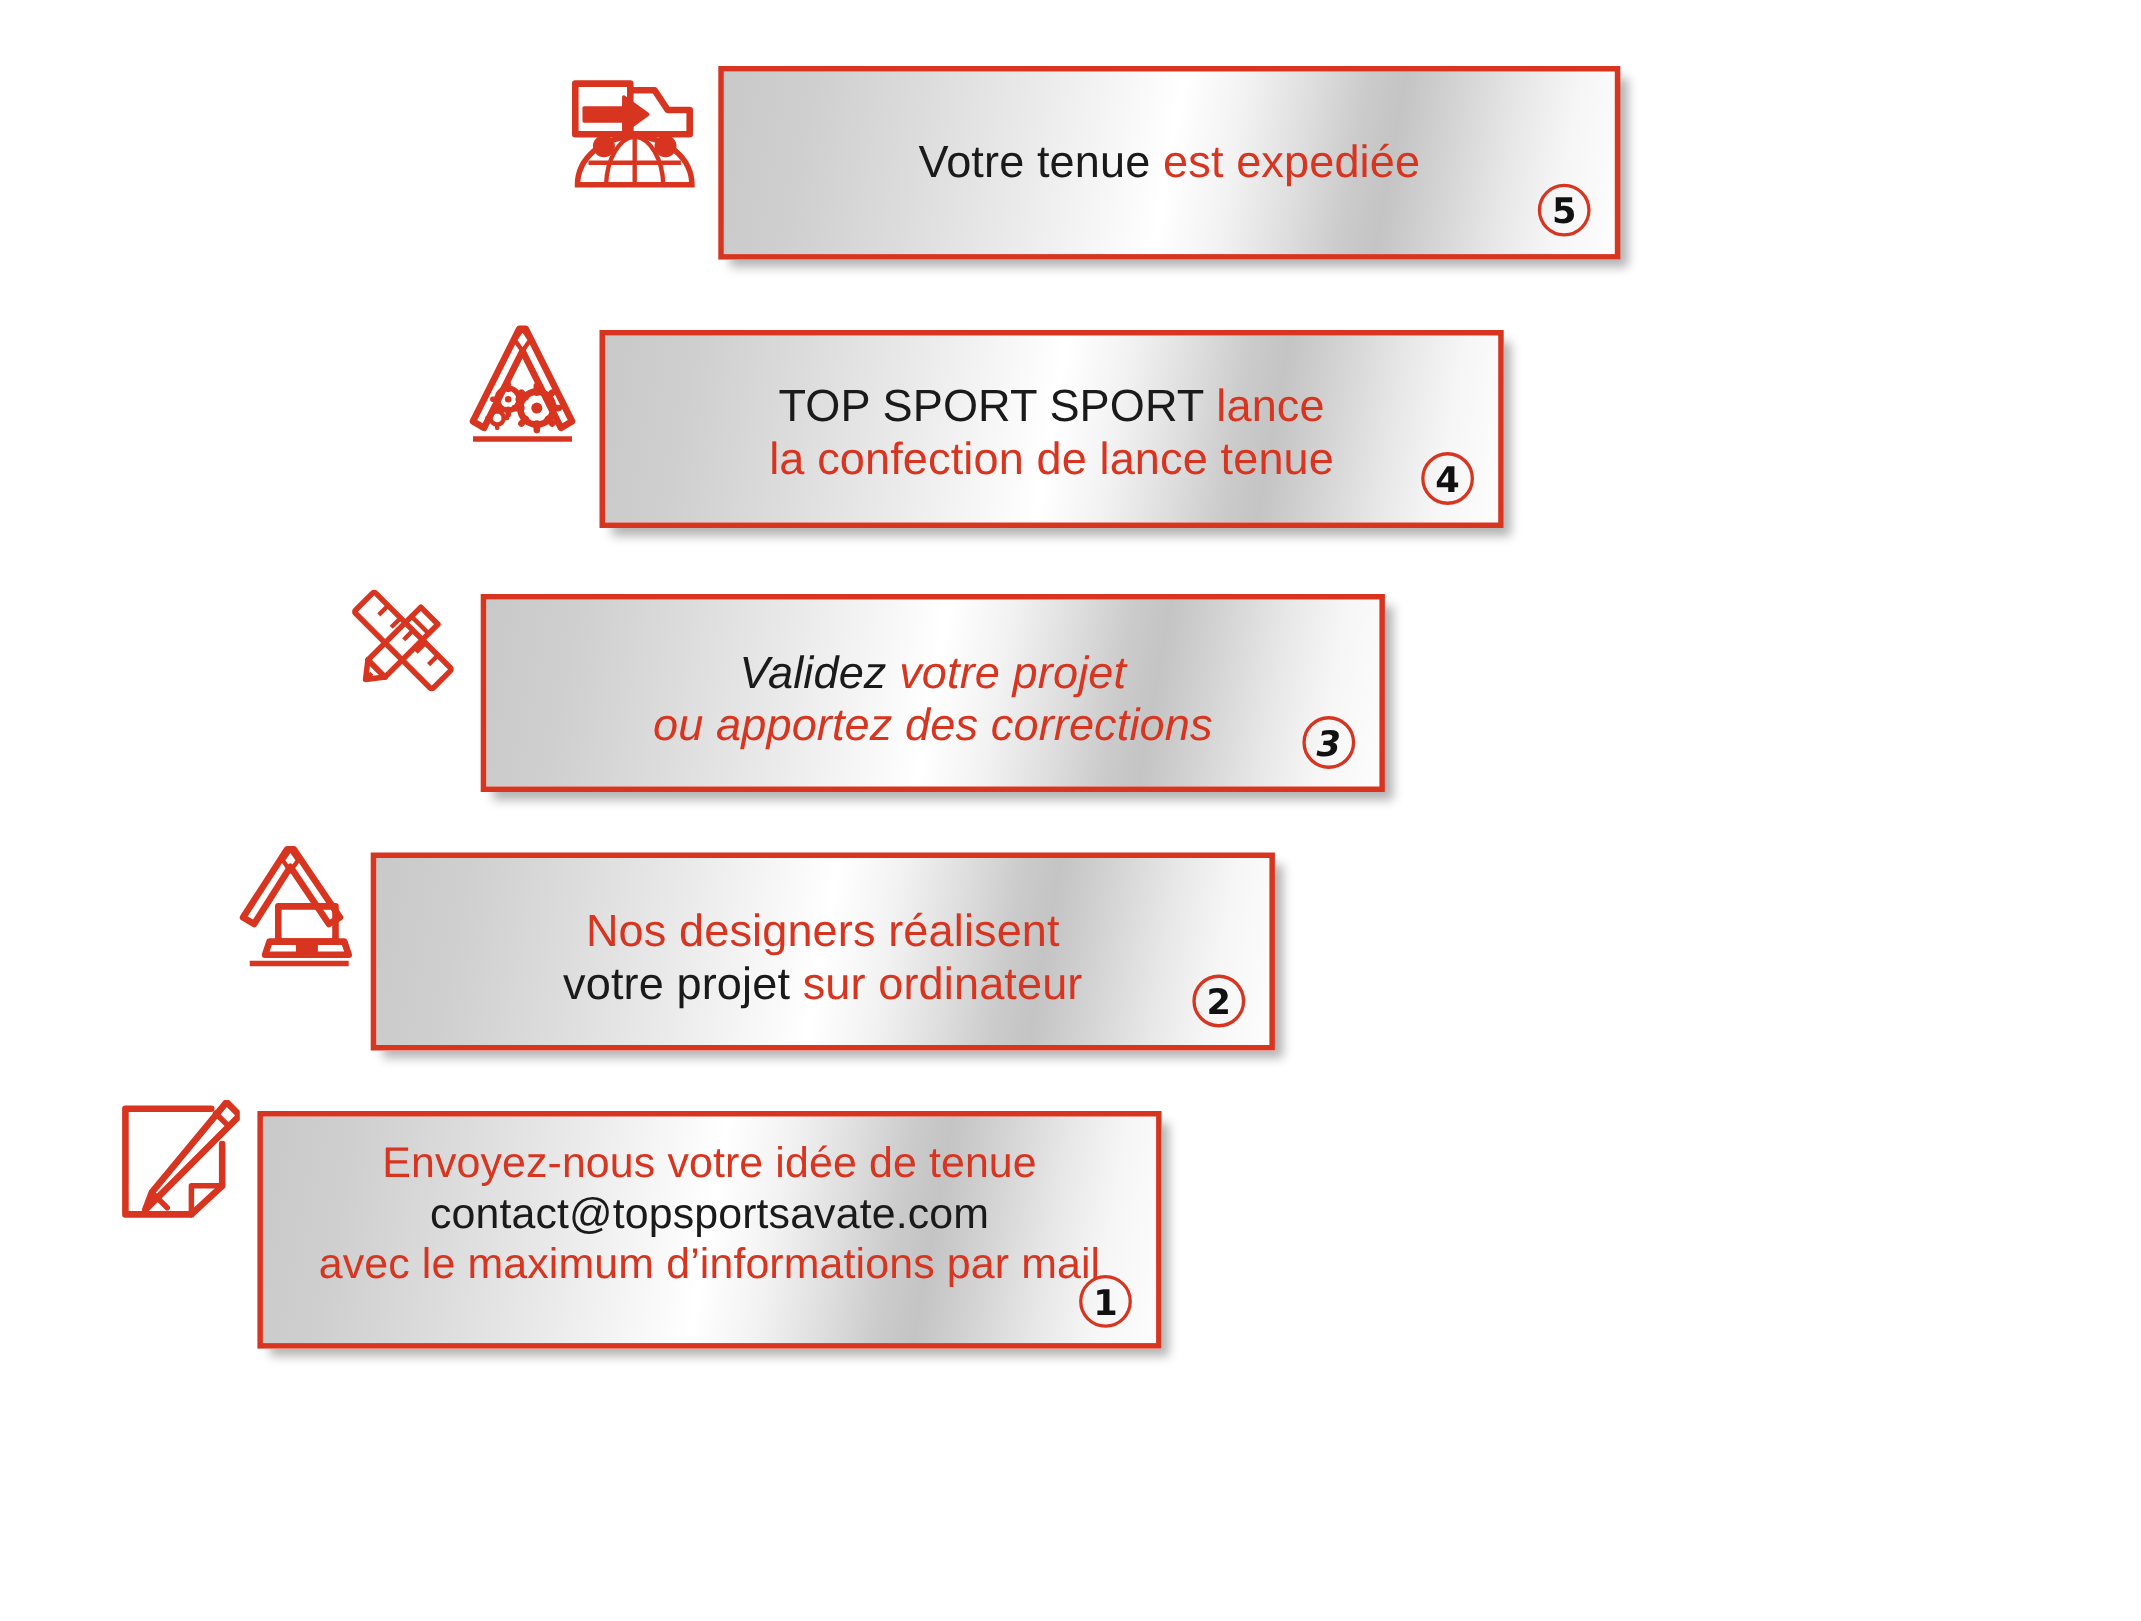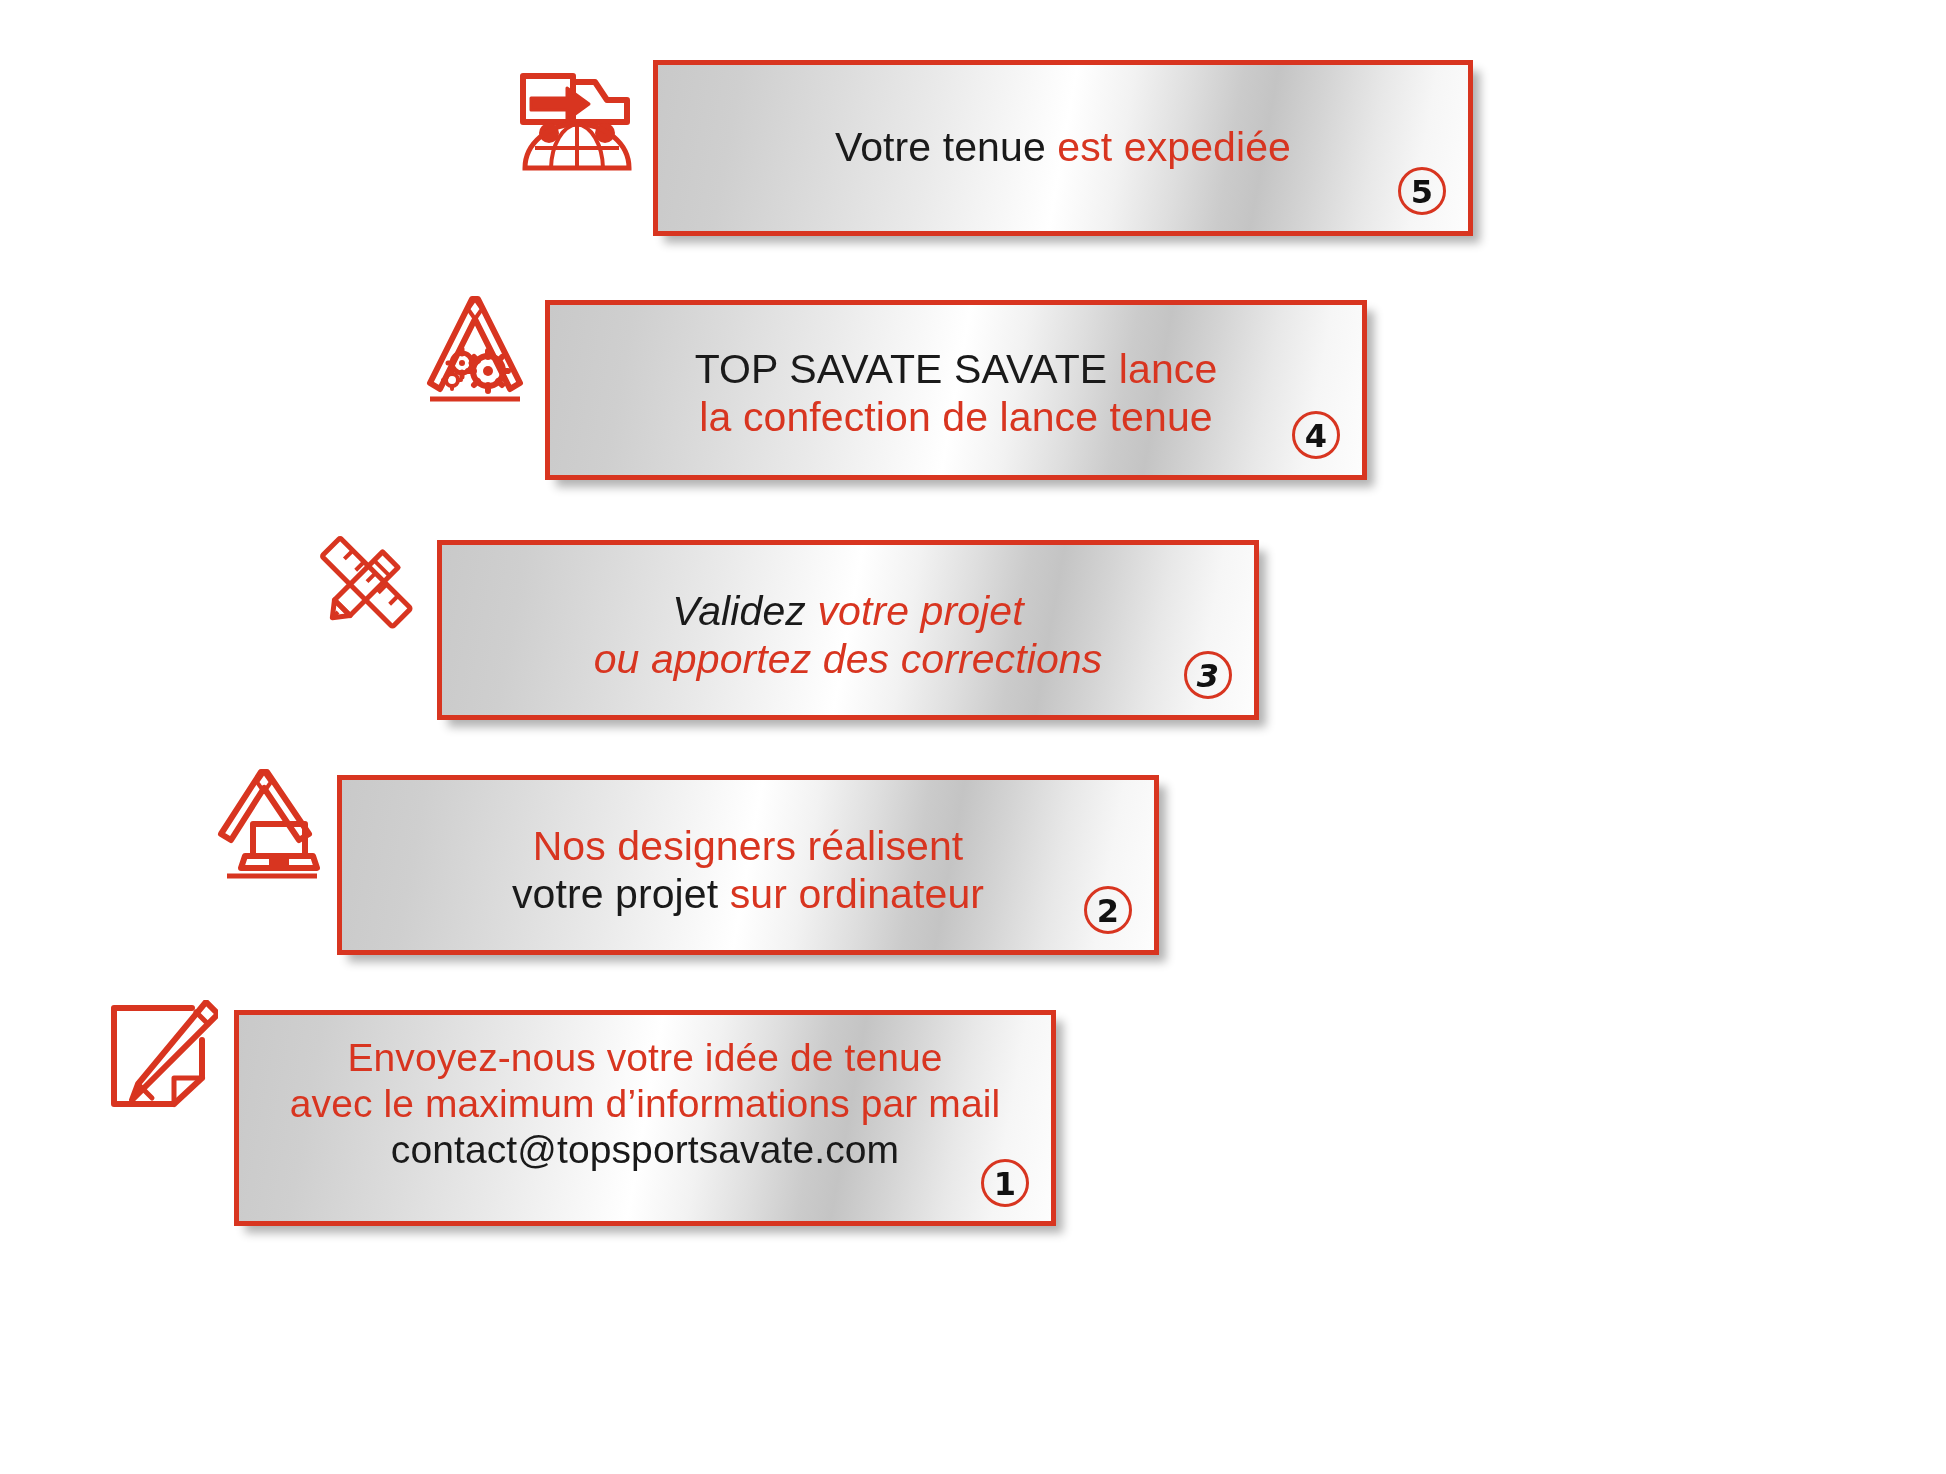--- a/index.html
+++ b/index.html
@@ -141,21 +141,21 @@
         <circle cx="32" cy="95" r="6" stroke-width="4"></circle>
         <path d="M32 86 L32 89 M32 101 L32 104 M23 95 L26 95 M38 95 L41 95" stroke-width="4" stroke-linecap="round"></path>
 
         <path d="M10 114 L100 114" stroke-width="5"></path>
       </svg>
     </span>
 
     <div class="bar" style="left:545px; top:258px; width:822px; height:180px;">
       <div class="bar-text" style="top:40px; font-size:41px;">
         <span class="ln">
-          <span class="k">TOP SAVATE SAVATE </span><span class="r">lance</span>
+          <span class="k">TOP SPORT SPORT </span><span class="r">lance</span>
         </span>
         <span class="ln r">la confection de lance tenue</span>
       </div>
       <div class="badge" style="right:22px; bottom:16px; width:48px; height:48px; line-height:44px; font-size:32px;">
         <span>4</span>
       </div>
     </div>
   </div>
 
   <div class="step" style="left:0;top:0;">
@@ -232,22 +232,22 @@
         <path d="M98 2 L110 14 L38 86 L24 100 L30 84 Z" stroke-width="6" fill="none"></path>
         <path d="M88 12 L100 24" stroke-width="5"></path>
         <path d="M30 84 L44 98" stroke-width="5"></path>
         <path d="M24 100 L34 90" stroke-width="4"></path>
       </svg>
     </span>
 
     <div class="bar" style="left:234px; top:968px; width:822px; height:216px;">
       <div class="bar-text" style="top:20px; font-size:39px;">
         <span class="ln r">Envoyez-nous votre idée de tenue</span>
+        <span class="ln k">contact@topsportsavate.com</span>
         <span class="ln r">avec le maximum d’informations par mail</span>
-        <span class="ln k">contact@topsportsavate.com</span>
       </div>
       <div class="badge" style="right:22px; bottom:14px; width:48px; height:48px; line-height:44px; font-size:32px;">
         <span>1</span>
       </div>
     </div>
   </div>
 
 </div>
 
 </body></html>

